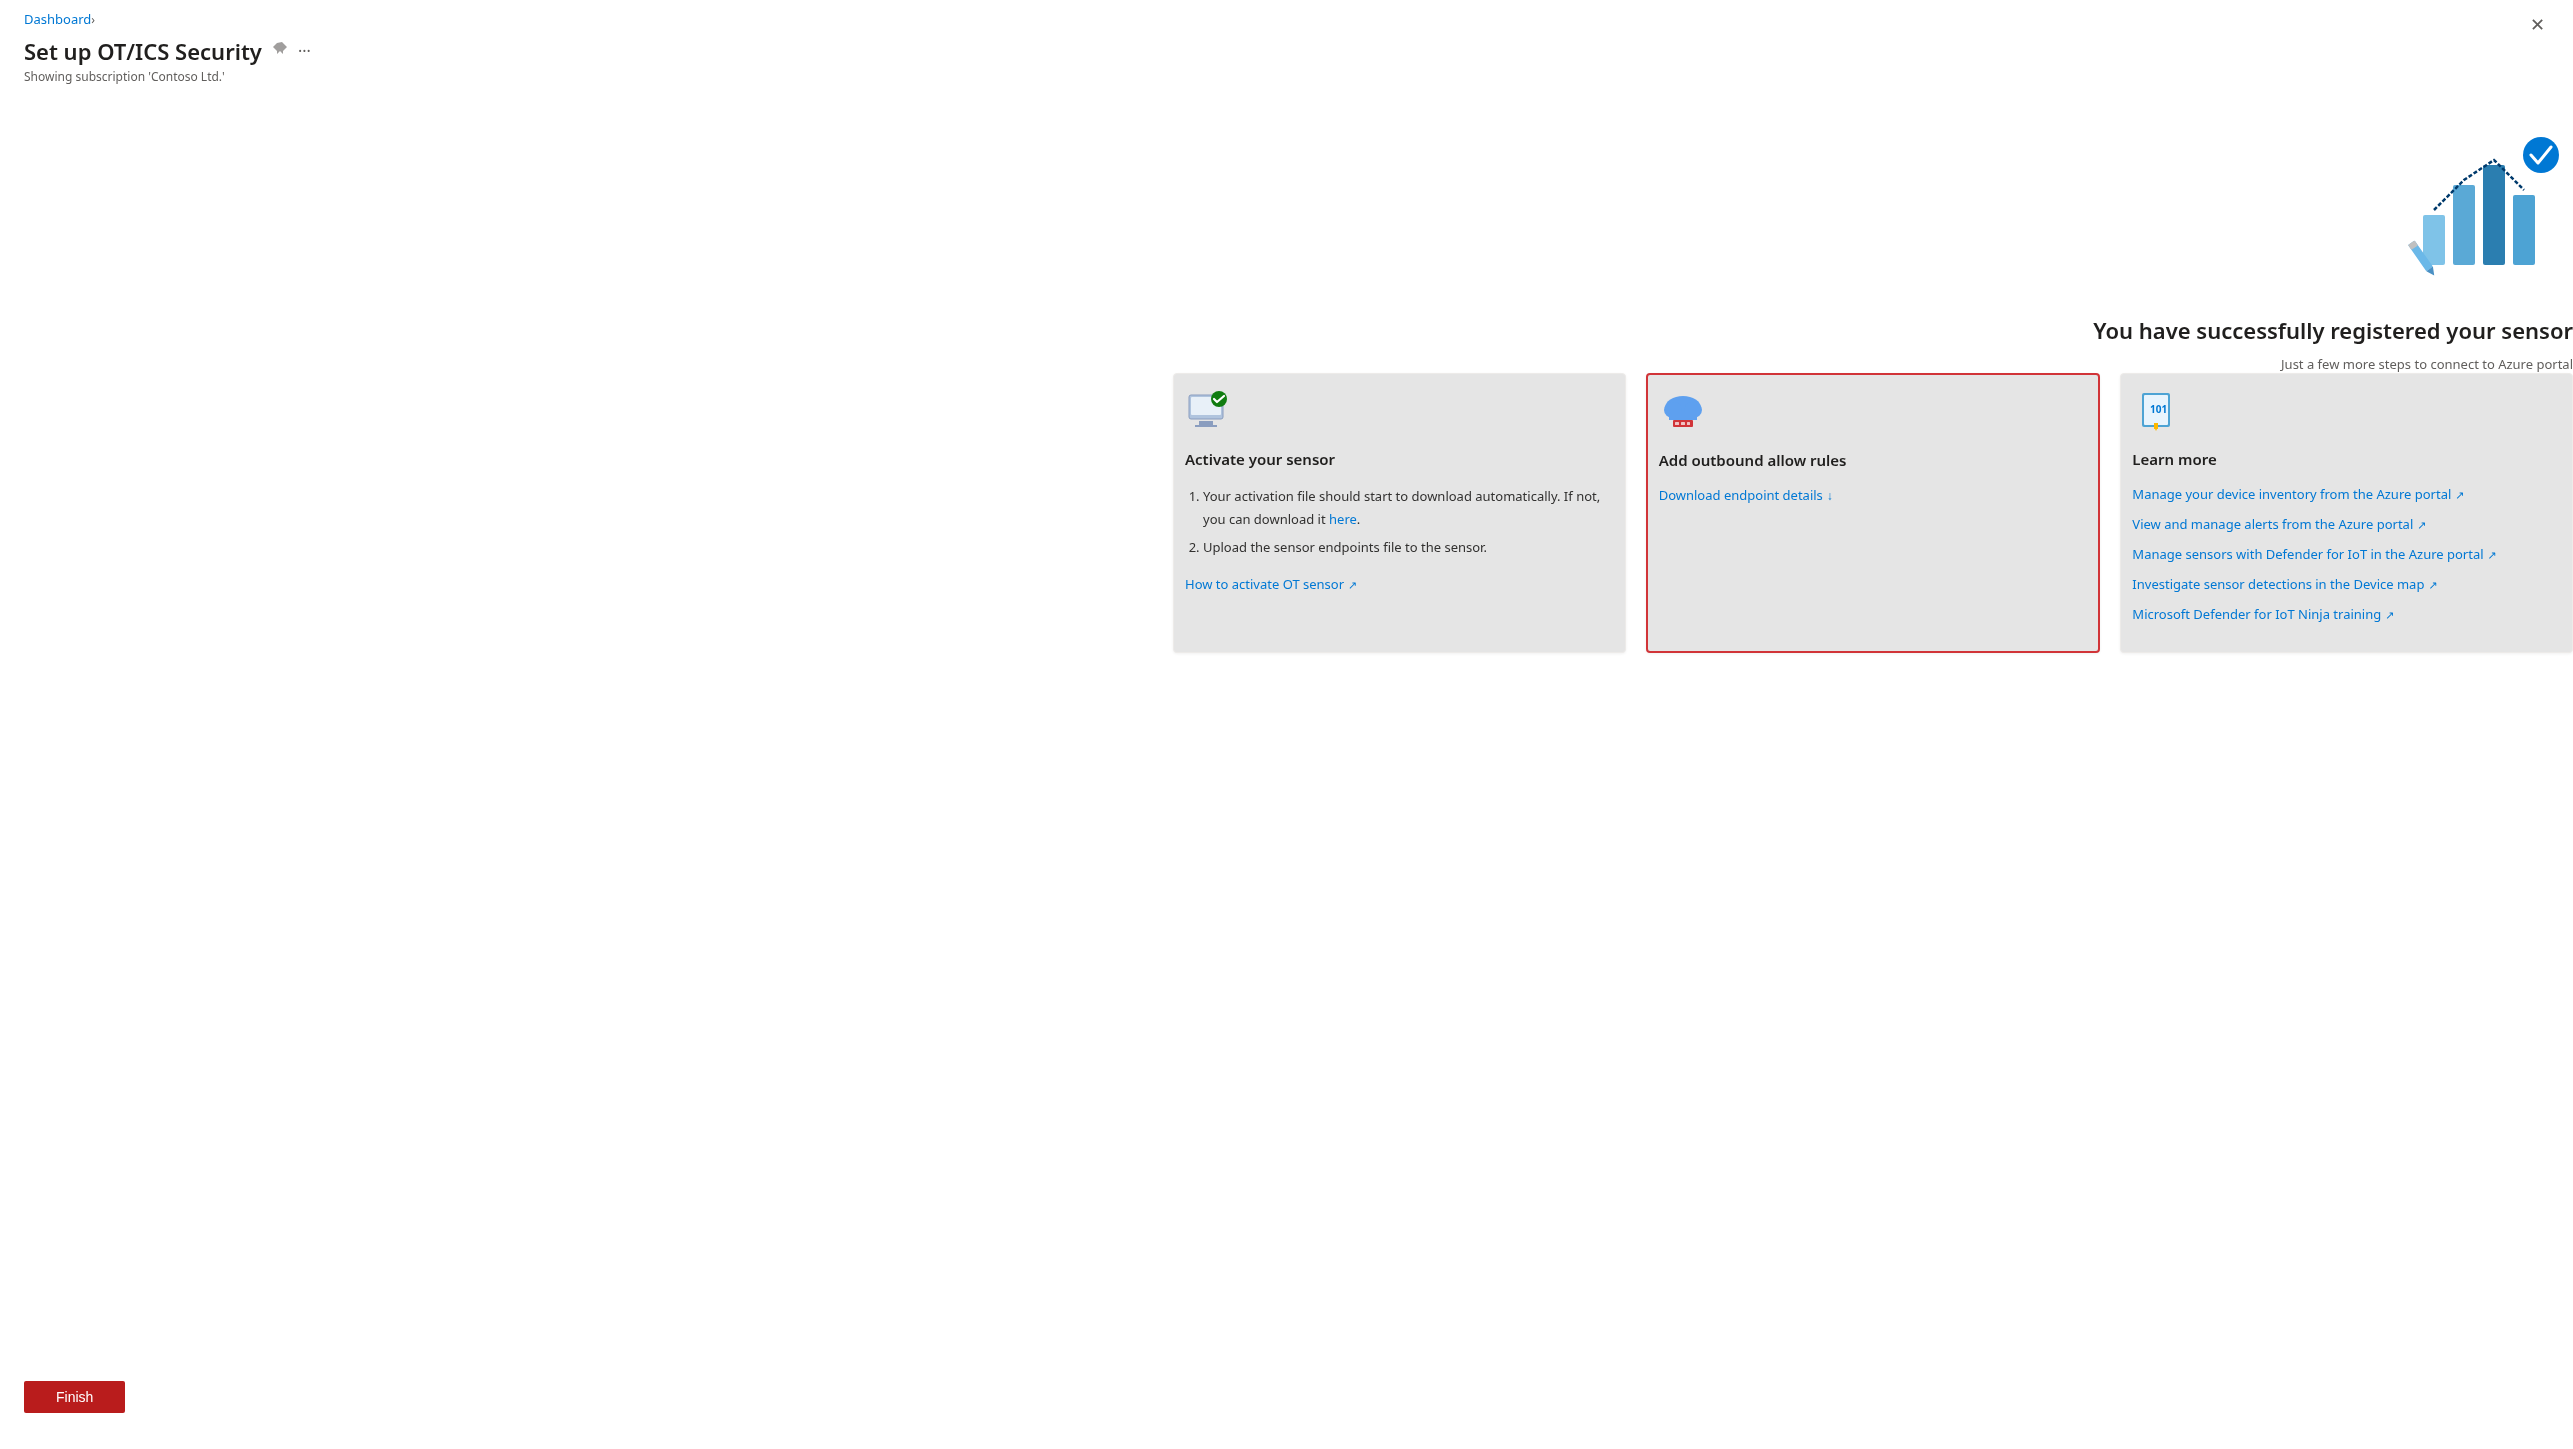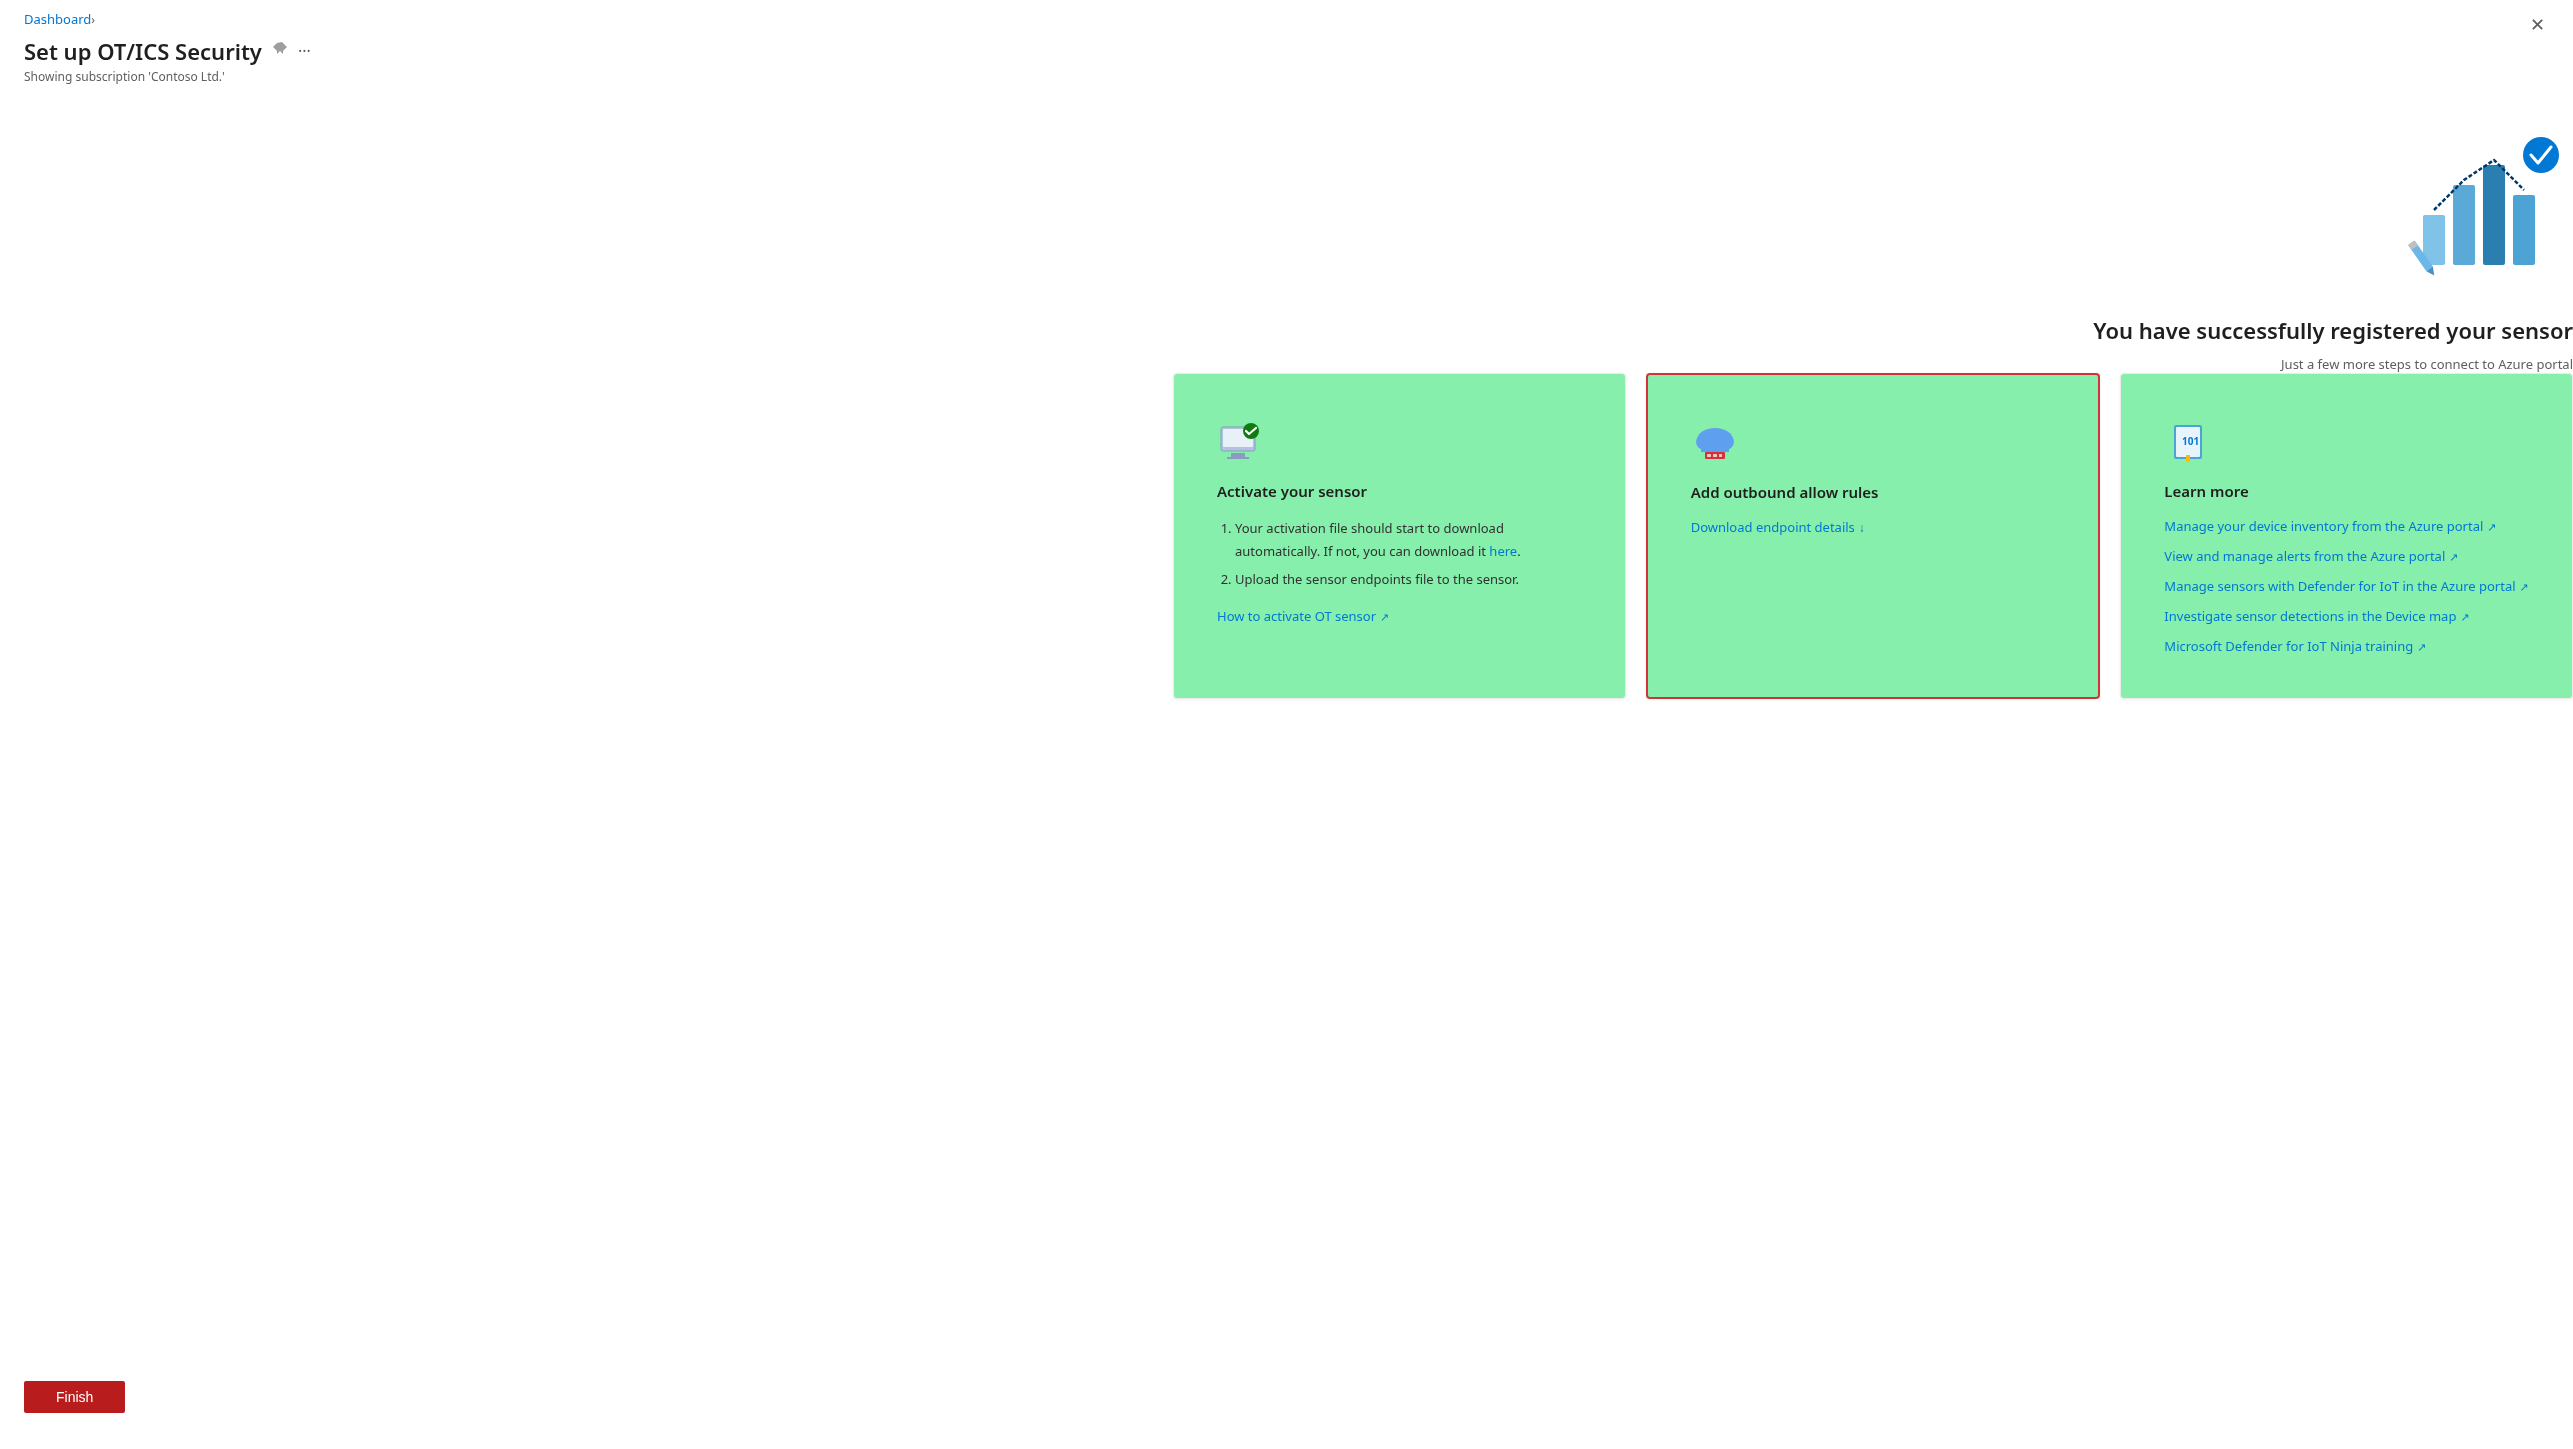--- a/index.html
+++ b/index.html
@@ -85,24 +85,24 @@
       color: #605e5c;
     }
     .cards-container {
       display: flex;
       gap: 0;
       width: 1400px;
       justify-content: center;
       gap: 20px;
     }
     .card {
-      background: #86efac;
+      background: #e5e5e5;
       border: 1px solid #edebe9;
       border-radius: 4px;
-      padding: 43px;
+      padding: 11px;
       flex: 1;
       min-height: 280px;
       box-shadow: 0 1px 3px rgba(0,0,0,0.06);
     }
     .card-highlighted {
       border: 2px solid #d13438;
     }
     .card-icon {
       width: 48px;
       height: 48px;

